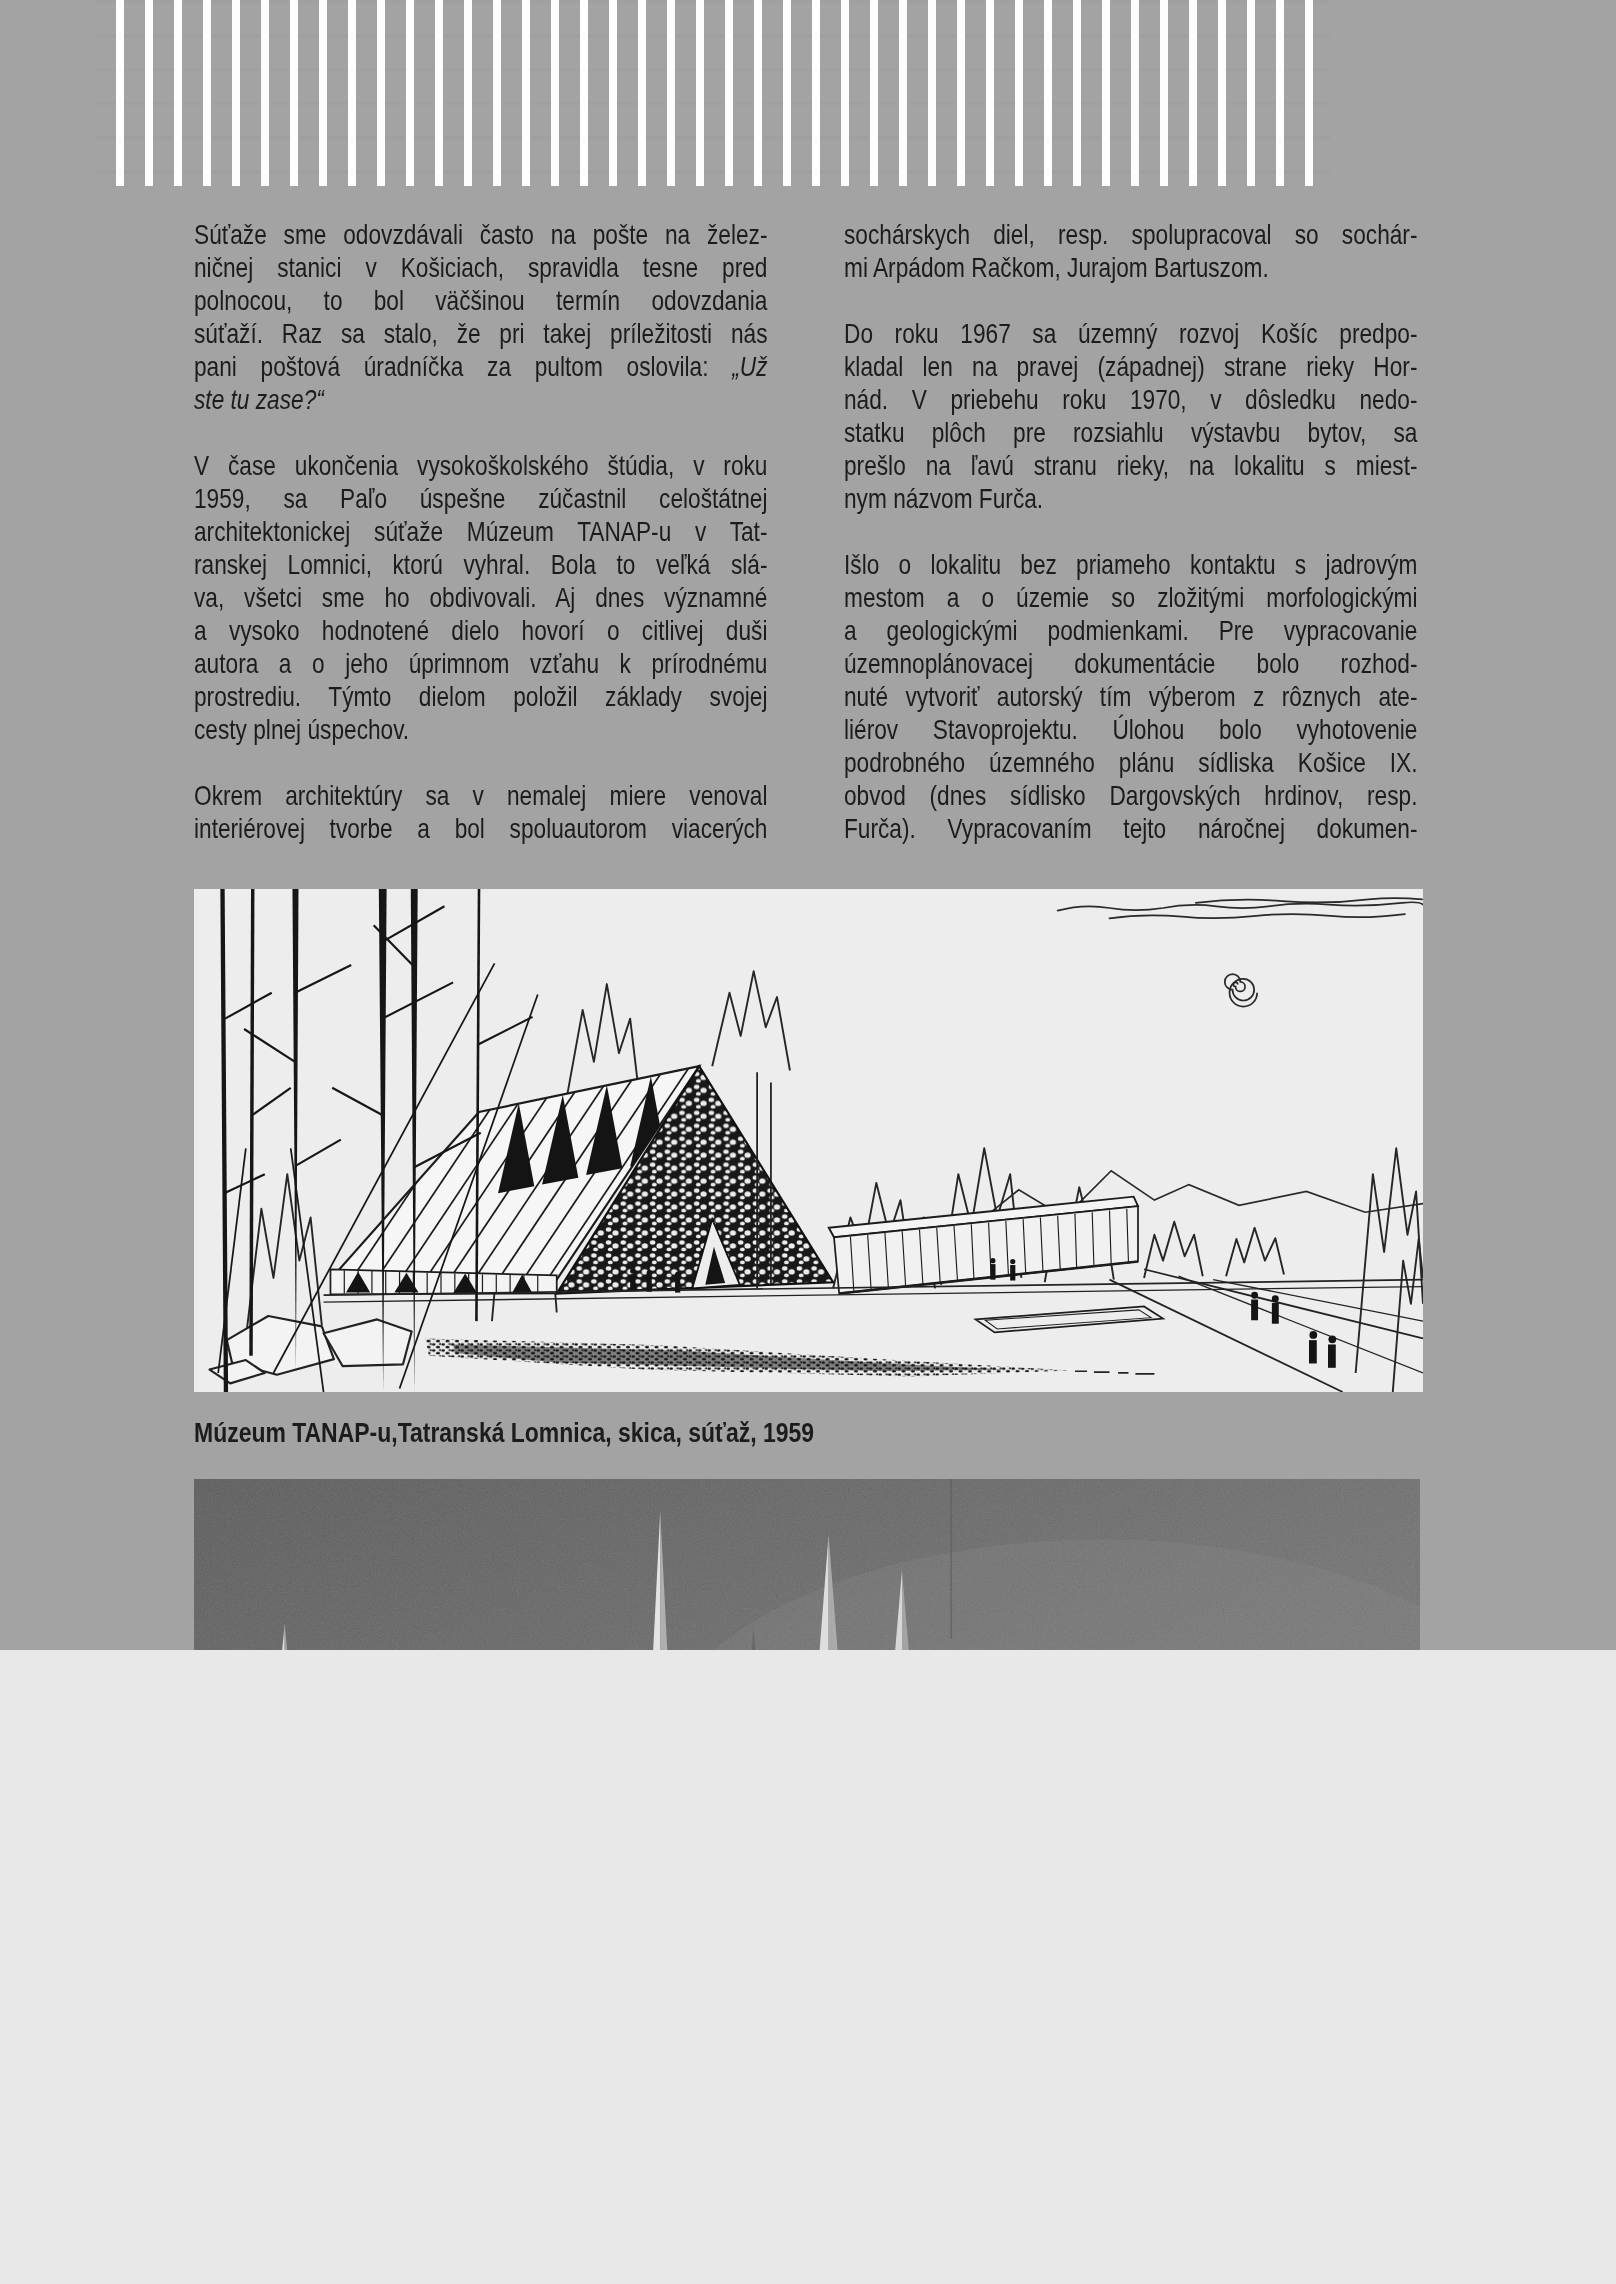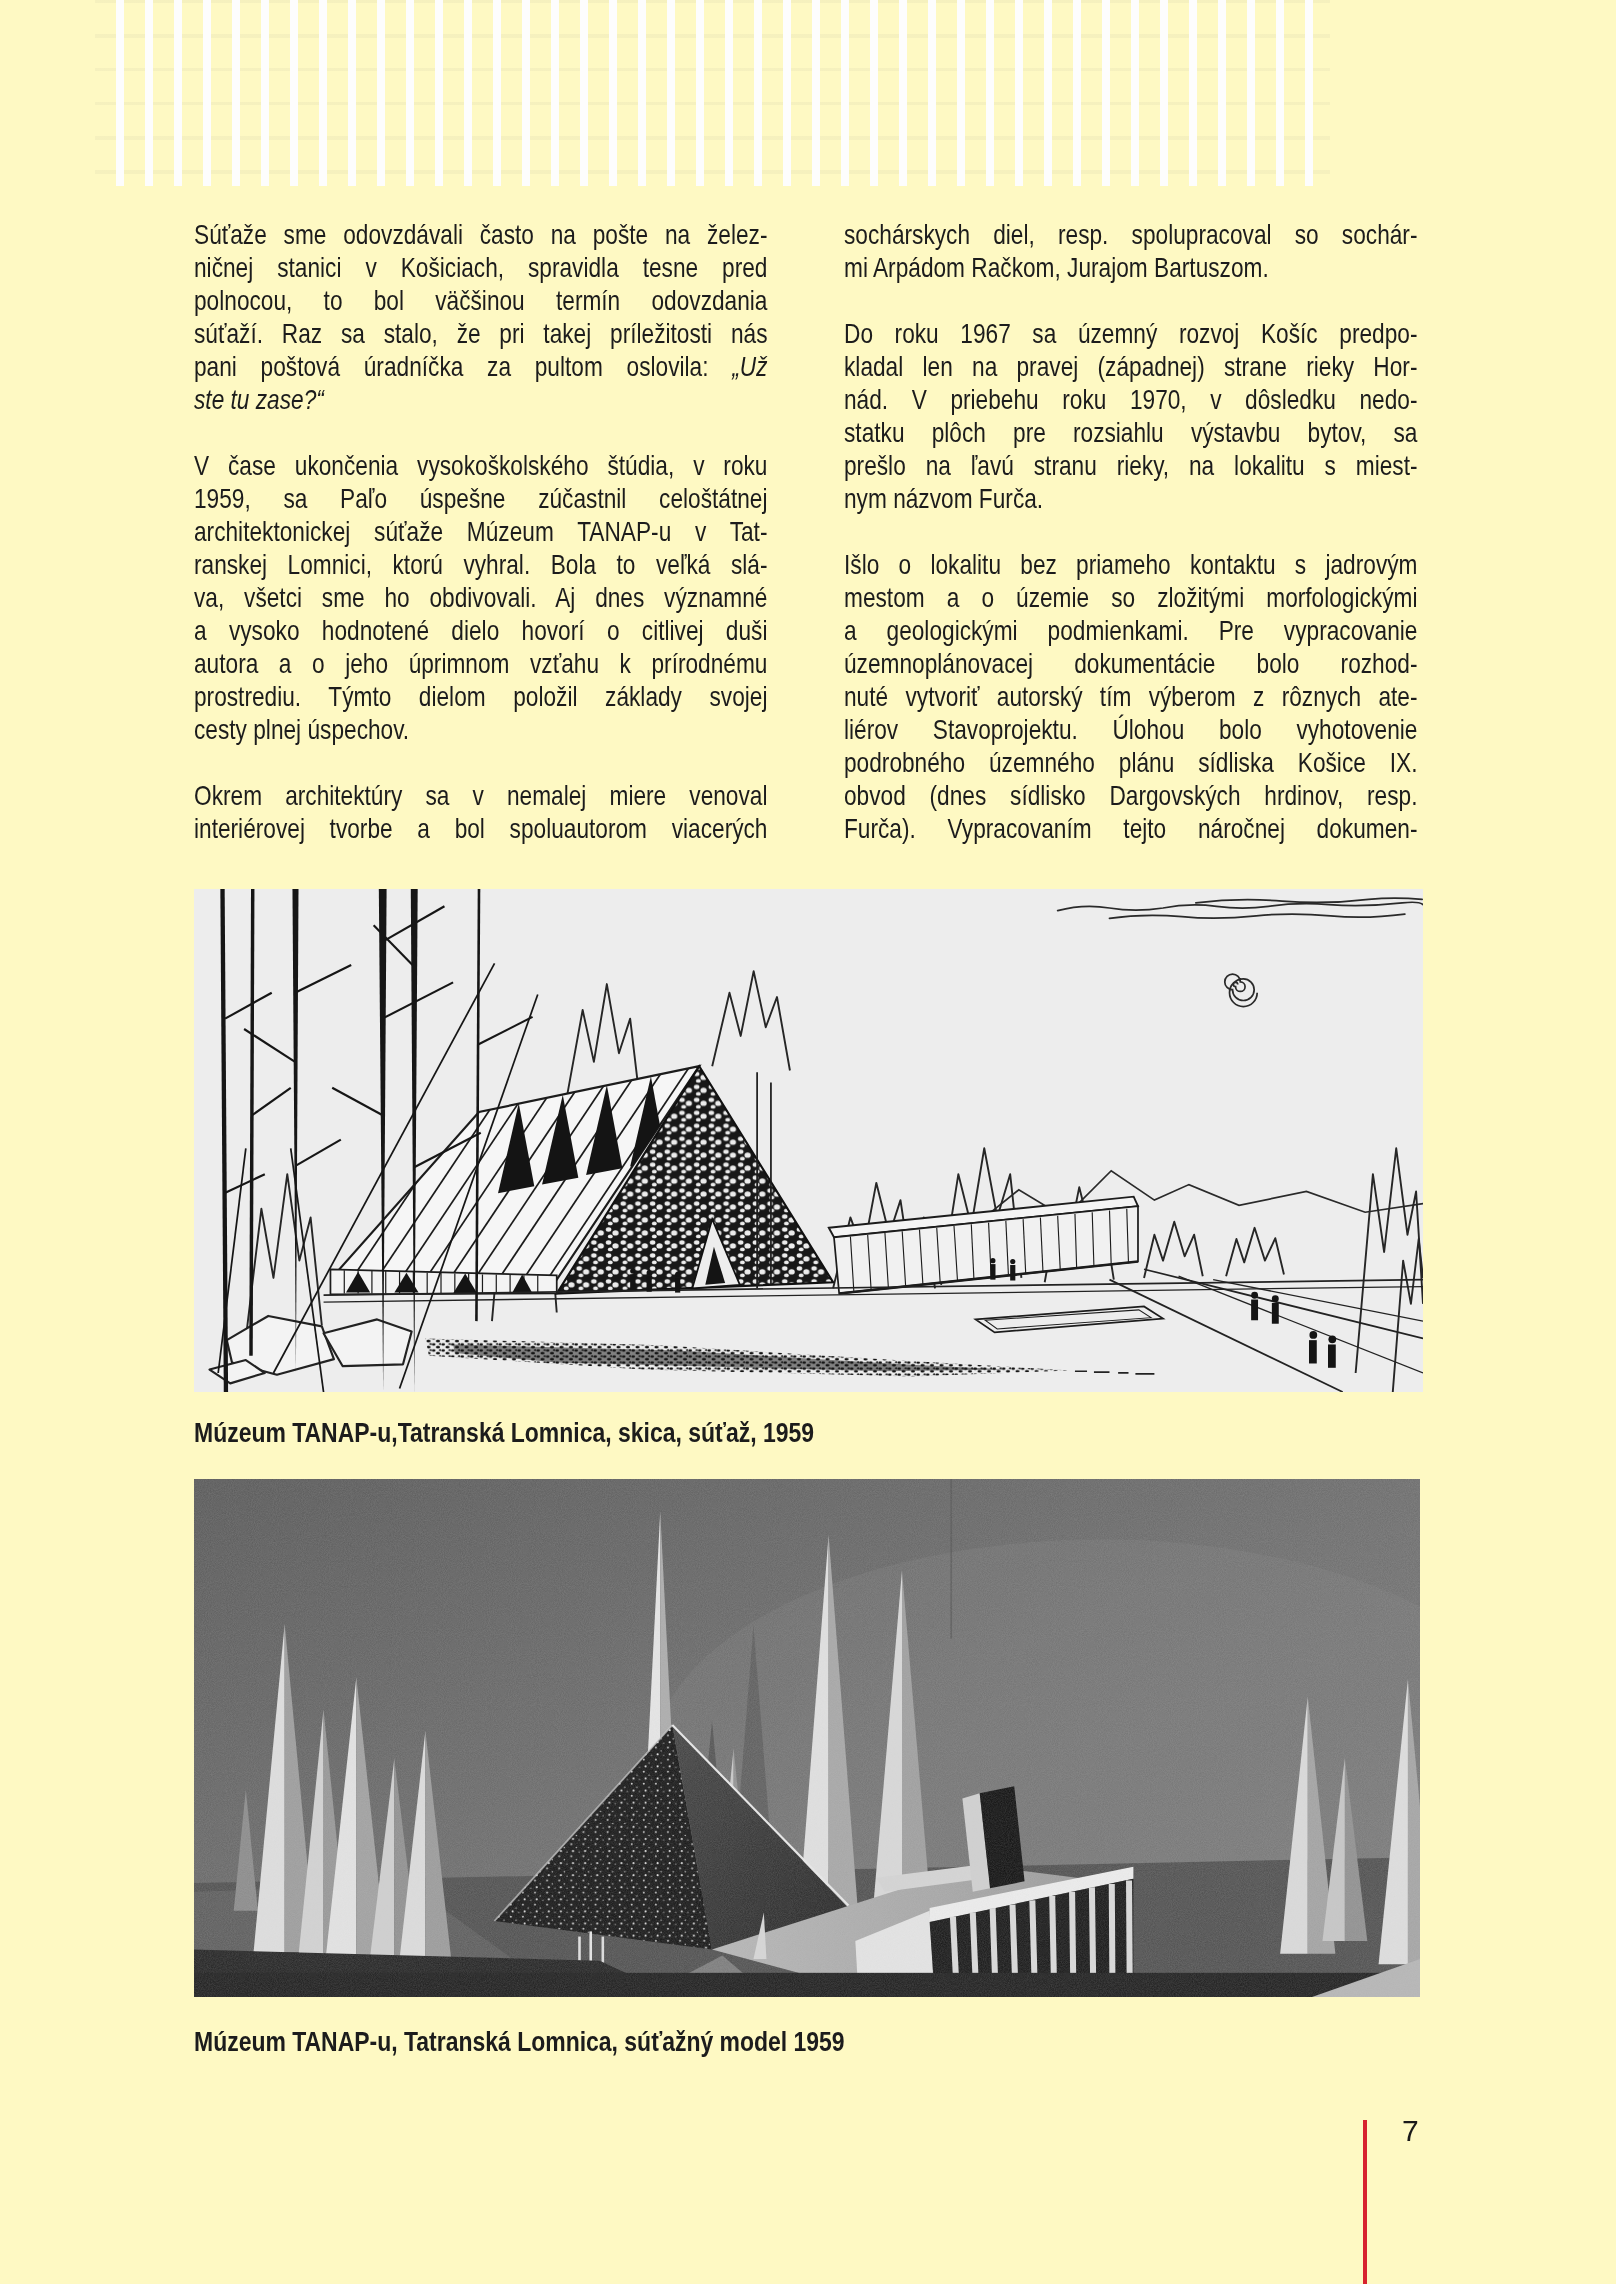--- a/index.html
+++ b/index.html
@@ -1,18 +1,18 @@
 <!DOCTYPE html>
 <html style="font-size:14px"><head>
 <meta charset="utf-8">
 <style>
   html,body{margin:0;padding:0;background:#e8e8e8;}
   .page{
-    position:relative;width:1617px;height:2284px;
-    background:#fef9c3;overflow:hidden;
+    position:relative;width:1617px;height:1650px;
+    background:#a3a3a3;overflow:hidden;
     font-family:"Liberation Sans",sans-serif;color:#1c1c1c;
   }
   
   .ghost{
     position:absolute;left:95px;top:0;width:1235px;height:186px;
     background:
       repeating-linear-gradient(90deg, rgba(253,253,253,0) 0 21px, #fdfdfd 21px 29px),
       repeating-linear-gradient(180deg, rgba(110,110,110,0.06) 0 3.5px, transparent 3.5px 34px);
   }
   .textcol{

